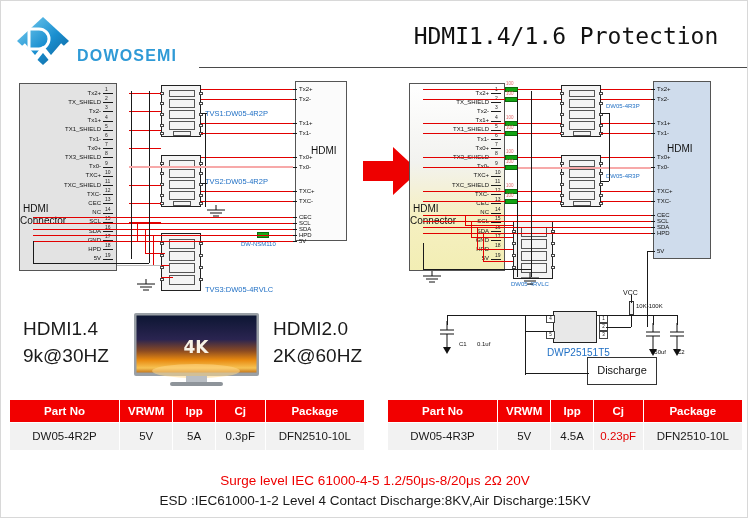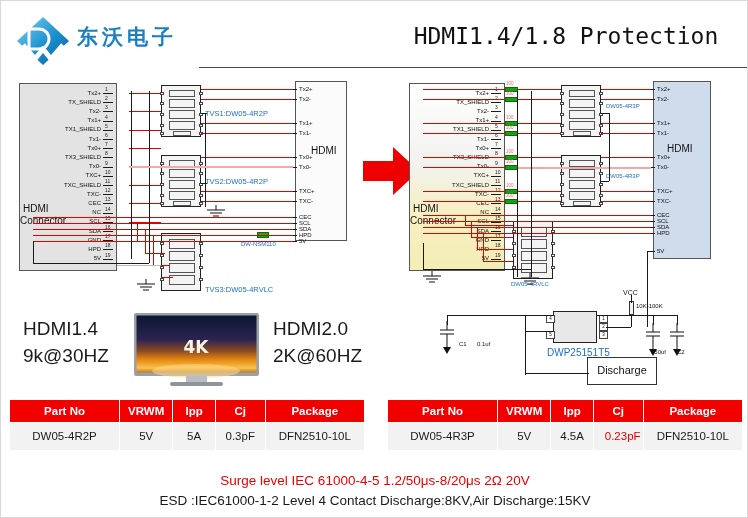--- a/index.html
+++ b/index.html
@@ -61,21 +61,21 @@
   
   .mid-label{position:absolute;font-size:19px;color:#1a1a1a;line-height:24px;white-space:nowrap;}
   #tv{left:133px;top:312px;width:125px;height:74px;}
 
   
   .ptable{position:absolute;border-collapse:collapse;font-size:11px;}
   .ptable th{background:#f20000;color:#ffffff;font-weight:bold;padding:5px 2px;text-align:center;
              border:1px solid #ffffff;font-size:11.5px;}
   .ptable td{background:#f2f2f2;color:#1a1a1a;padding:7px 2px;text-align:center;border:1px solid #ffffff;
              font-size:11.5px;line-height:13px;}
-  td.hl{color:#e20000;text-align:right;}
+  td.hl{color:#e20000;}
 
   
   #surge{left:0;top:472px;width:748px;text-align:center;font-size:13.5px;color:#ee0000;white-space:nowrap;}
   #esd{left:0;top:492px;width:748px;text-align:center;font-size:13.5px;color:#1a1a1a;white-space:nowrap;}
 </style>
 </head>
 <body>
 
 <div id="header" class="abs">
   <svg id="logo-mark" class="abs" viewBox="0 0 56 52">
@@ -83,22 +83,22 @@
       <linearGradient id="lg1" x1="0" y1="0" x2="1" y2="1">
         <stop offset="0%" stop-color="#7fd2f2"></stop>
           <stop offset="55%" stop-color="#1a8fd0"></stop>
           <stop offset="100%" stop-color="#0d5f96"></stop>
       </linearGradient>
     </defs>
     <polygon points="28,2 54,26 28,50 2,26" fill="url(#lg1)"></polygon>
     <path d="M14,14 h10 a10,10 0 0 1 0,20 h-10 z" fill="none" stroke="#ffffff" stroke-width="3"></path>
     <path d="M8,30 L20,44 L28,34 L36,44 L48,30" fill="none" stroke="#ffffff" stroke-width="5" stroke-linejoin="round"></path>
   </svg>
-  <div id="logo-cn" class="abs">东沃电子</div>
-  <div id="page-title" class="abs">HDMI1.4/1.8  Protection</div>
+  <div id="logo-en" class="abs">DOWOSEMI</div>
+  <div id="page-title" class="abs">HDMI1.4/1.6  Protection</div>
   <div id="header-rule" class="abs"></div>
 </div>
 
 <div class="abs" id="left-schematic" style="left:8px;top:72px;width:340px;height:230px;">
 
   <div class="abs conn conn-left" style="left:10px;top:10px;width:98px;height:188px;"></div>
   <div class="blk-title" style="left:14px;top:130px;">HDMI</div>
   <div class="blk-title" style="left:11px;top:142px;">Connector</div>
 
   <div id="lc-pins">

